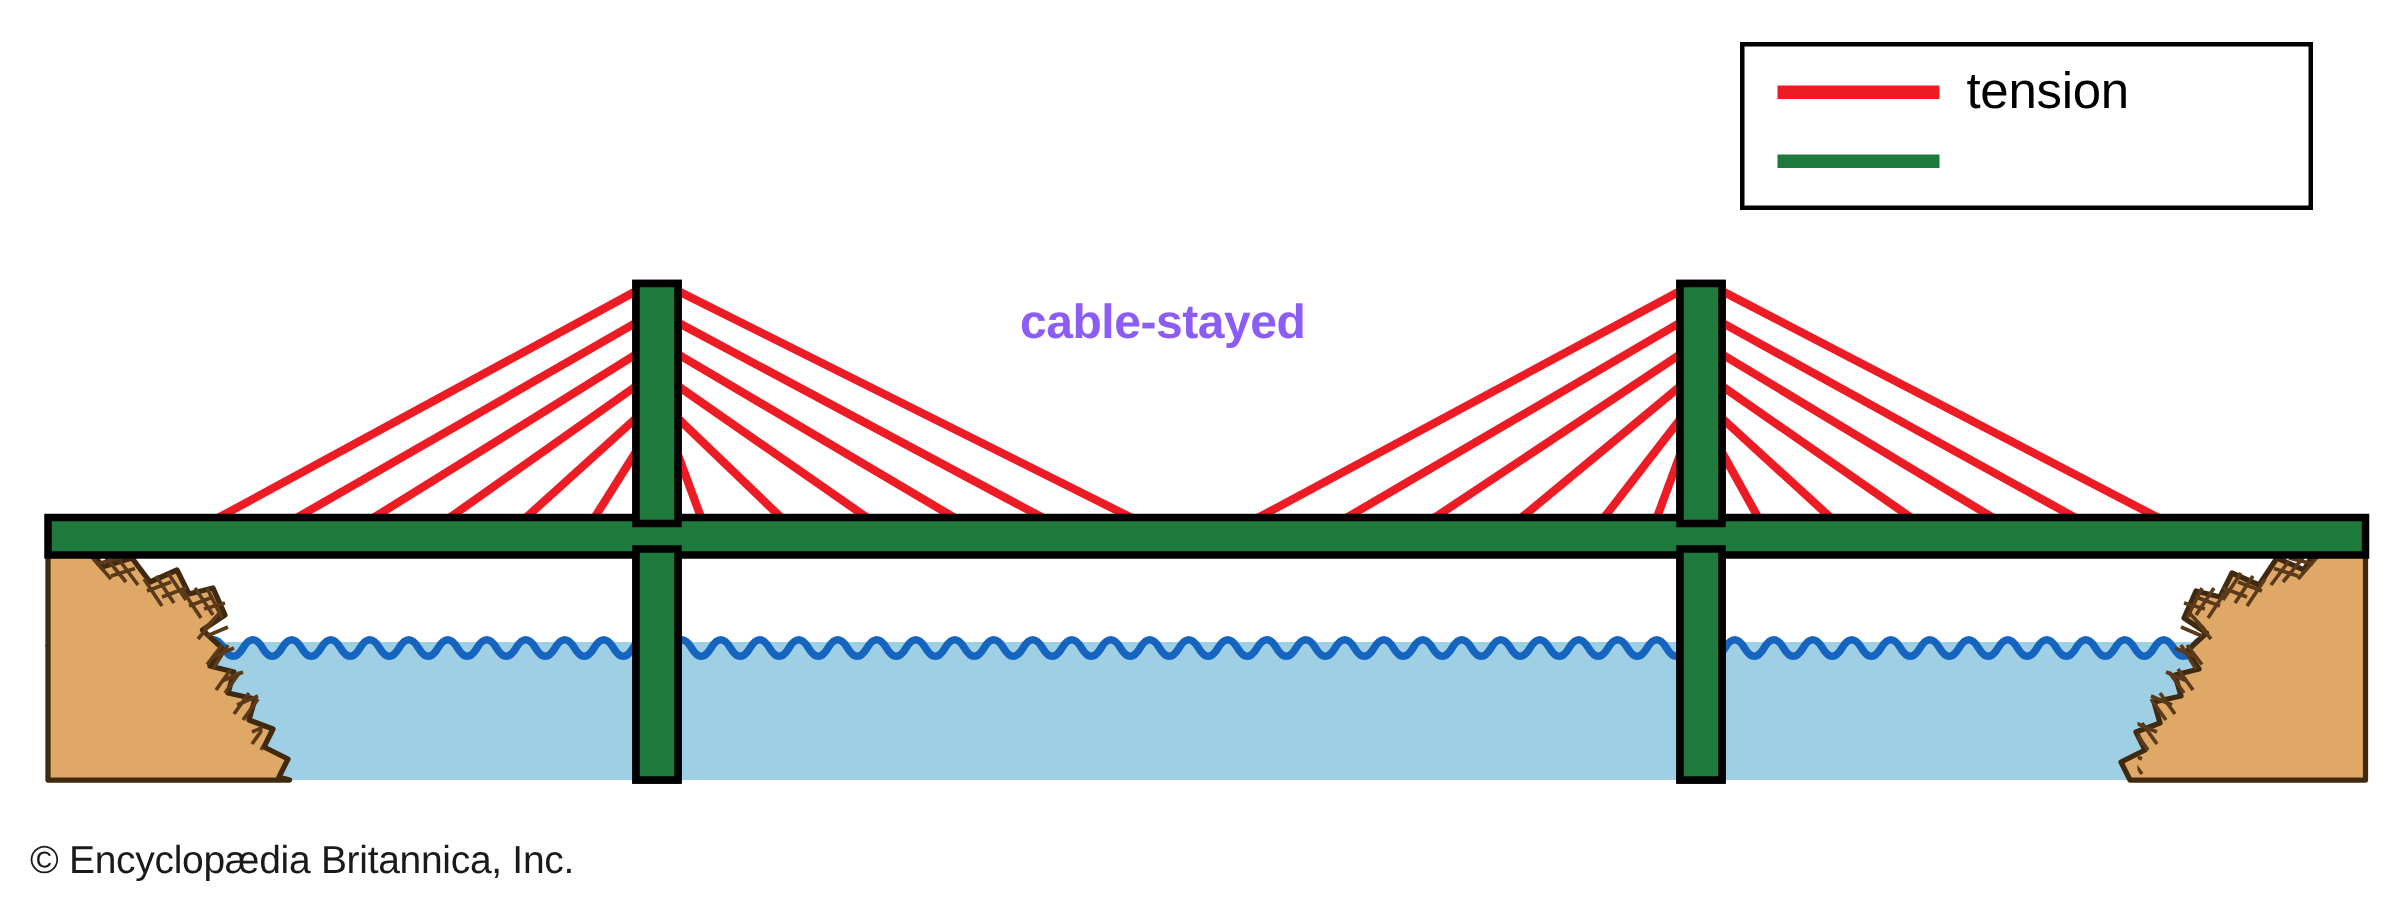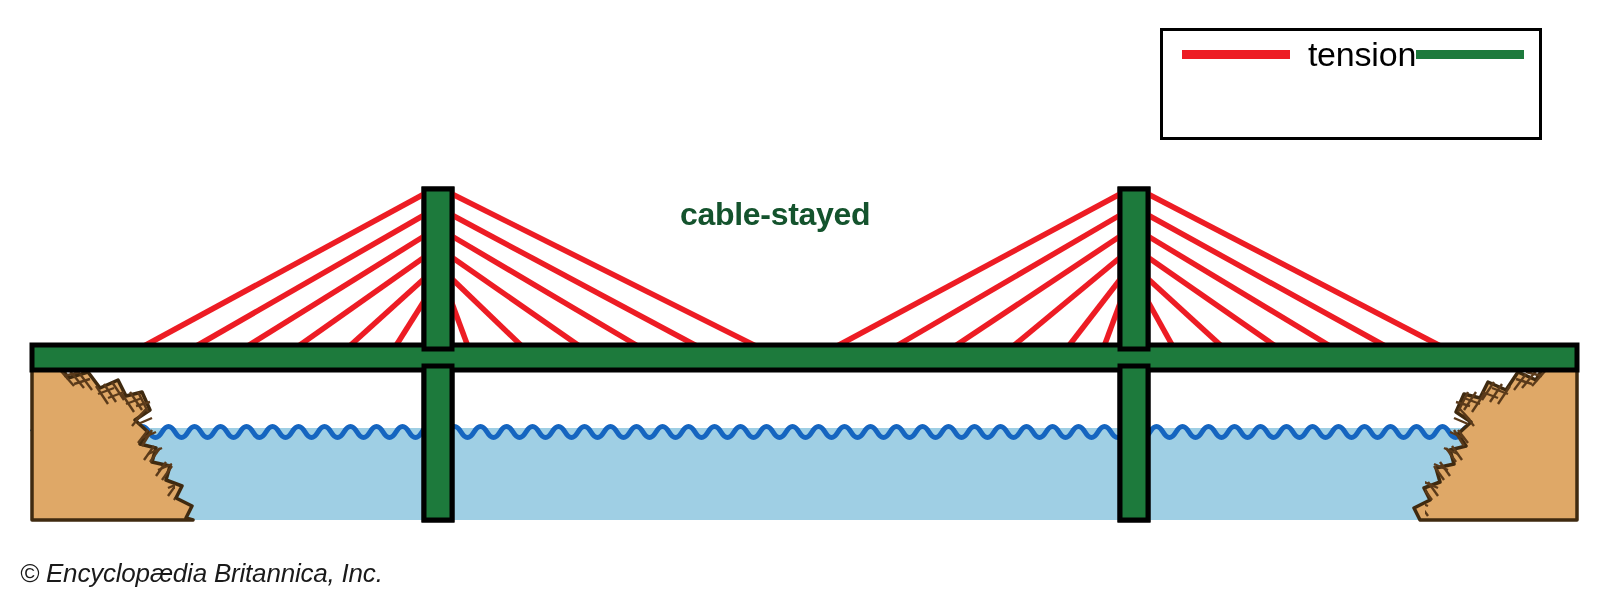--- a/index.html
+++ b/index.html
@@ -30,21 +30,21 @@
   .legend-box {
     position: absolute;
     left: 1160px;
     top: 28px;
     width: 382px;
     height: 112px;
     border: 3px solid #000000;
     background: #ffffff;
     box-sizing: border-box;
     display: flex;
-    flex-direction: row;
+    flex-direction: column;
     justify-content: center;
     padding: 0 0 0 22px;
   }
   .legend-row {
     display: flex;
     align-items: center;
     height: 46px;
   }
   .legend-swatch {
     width: 108px;
@@ -58,33 +58,32 @@
     line-height: 1;
     white-space: nowrap;
     letter-spacing: -0.2px;
   }
   .title-text {
     position: absolute;
     left: 680px;
     top: 196px;
     font-size: 32px;
     font-weight: bold;
-    color: #14532d;
+    color: #8b5cf6;
     white-space: nowrap;
     letter-spacing: -0.3px;
   }
   .credit-text {
     position: absolute;
     left: 20px;
     top: 558px;
     font-size: 26px;
     color: #1a1a1a;
     white-space: nowrap;
     letter-spacing: -0.2px;
-    font-style: italic;
   }
 </style>
 </head>
 <body>
 
 <div id="stage">
 
   <svg id="scene-svg" viewBox="0 0 1600 616" xmlns="http://www.w3.org/2000/svg">
     <defs>
       <clipPath id="leftBankClip">

